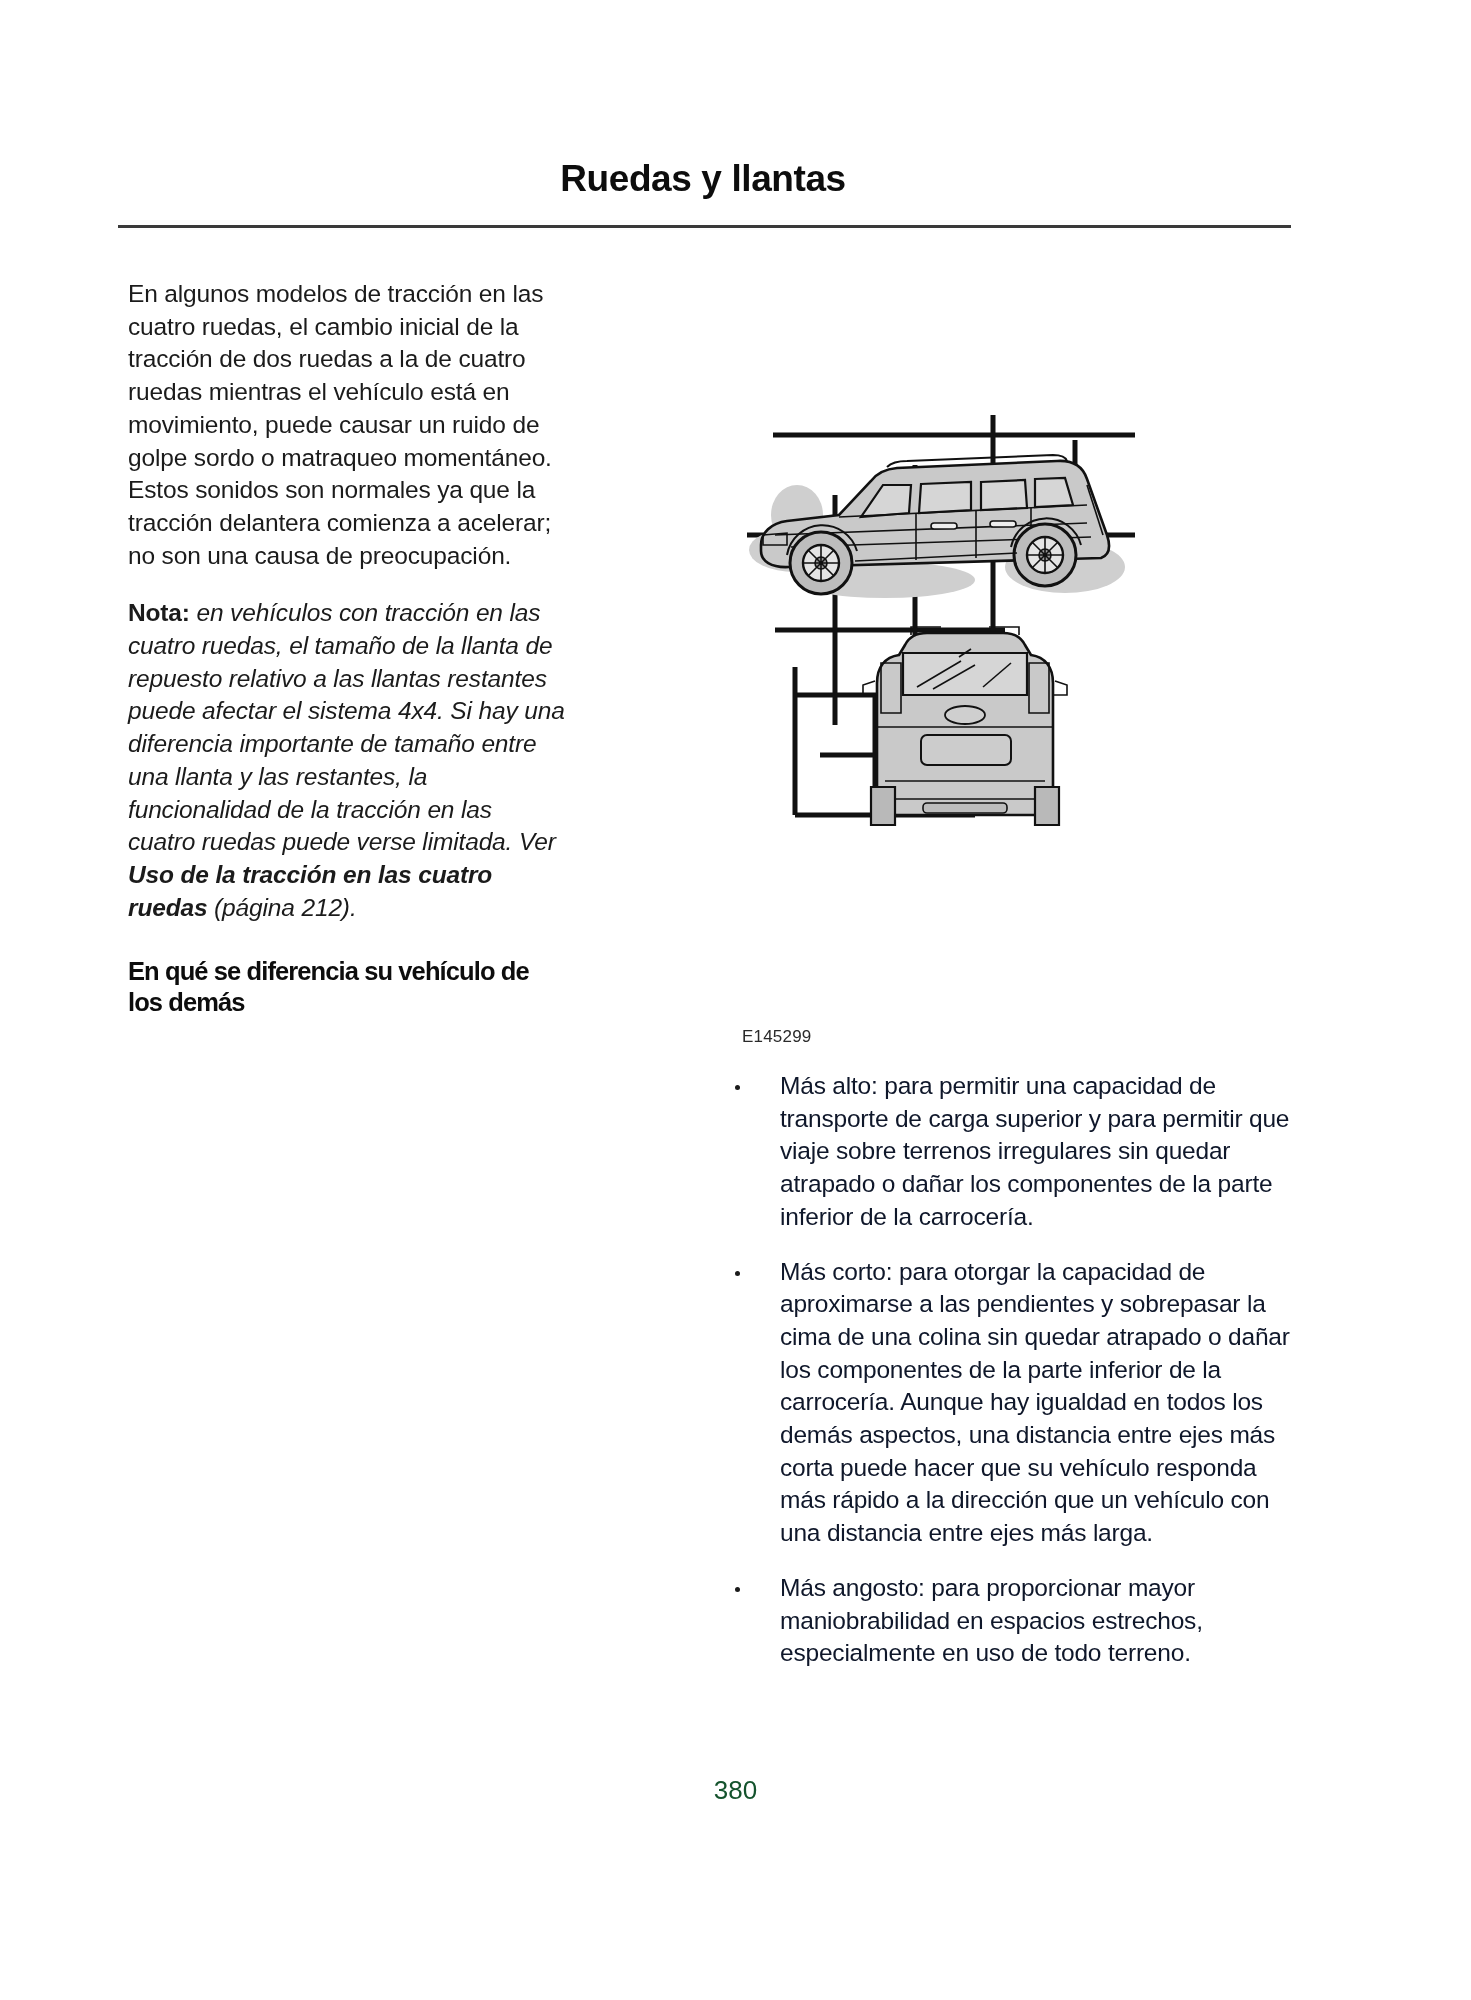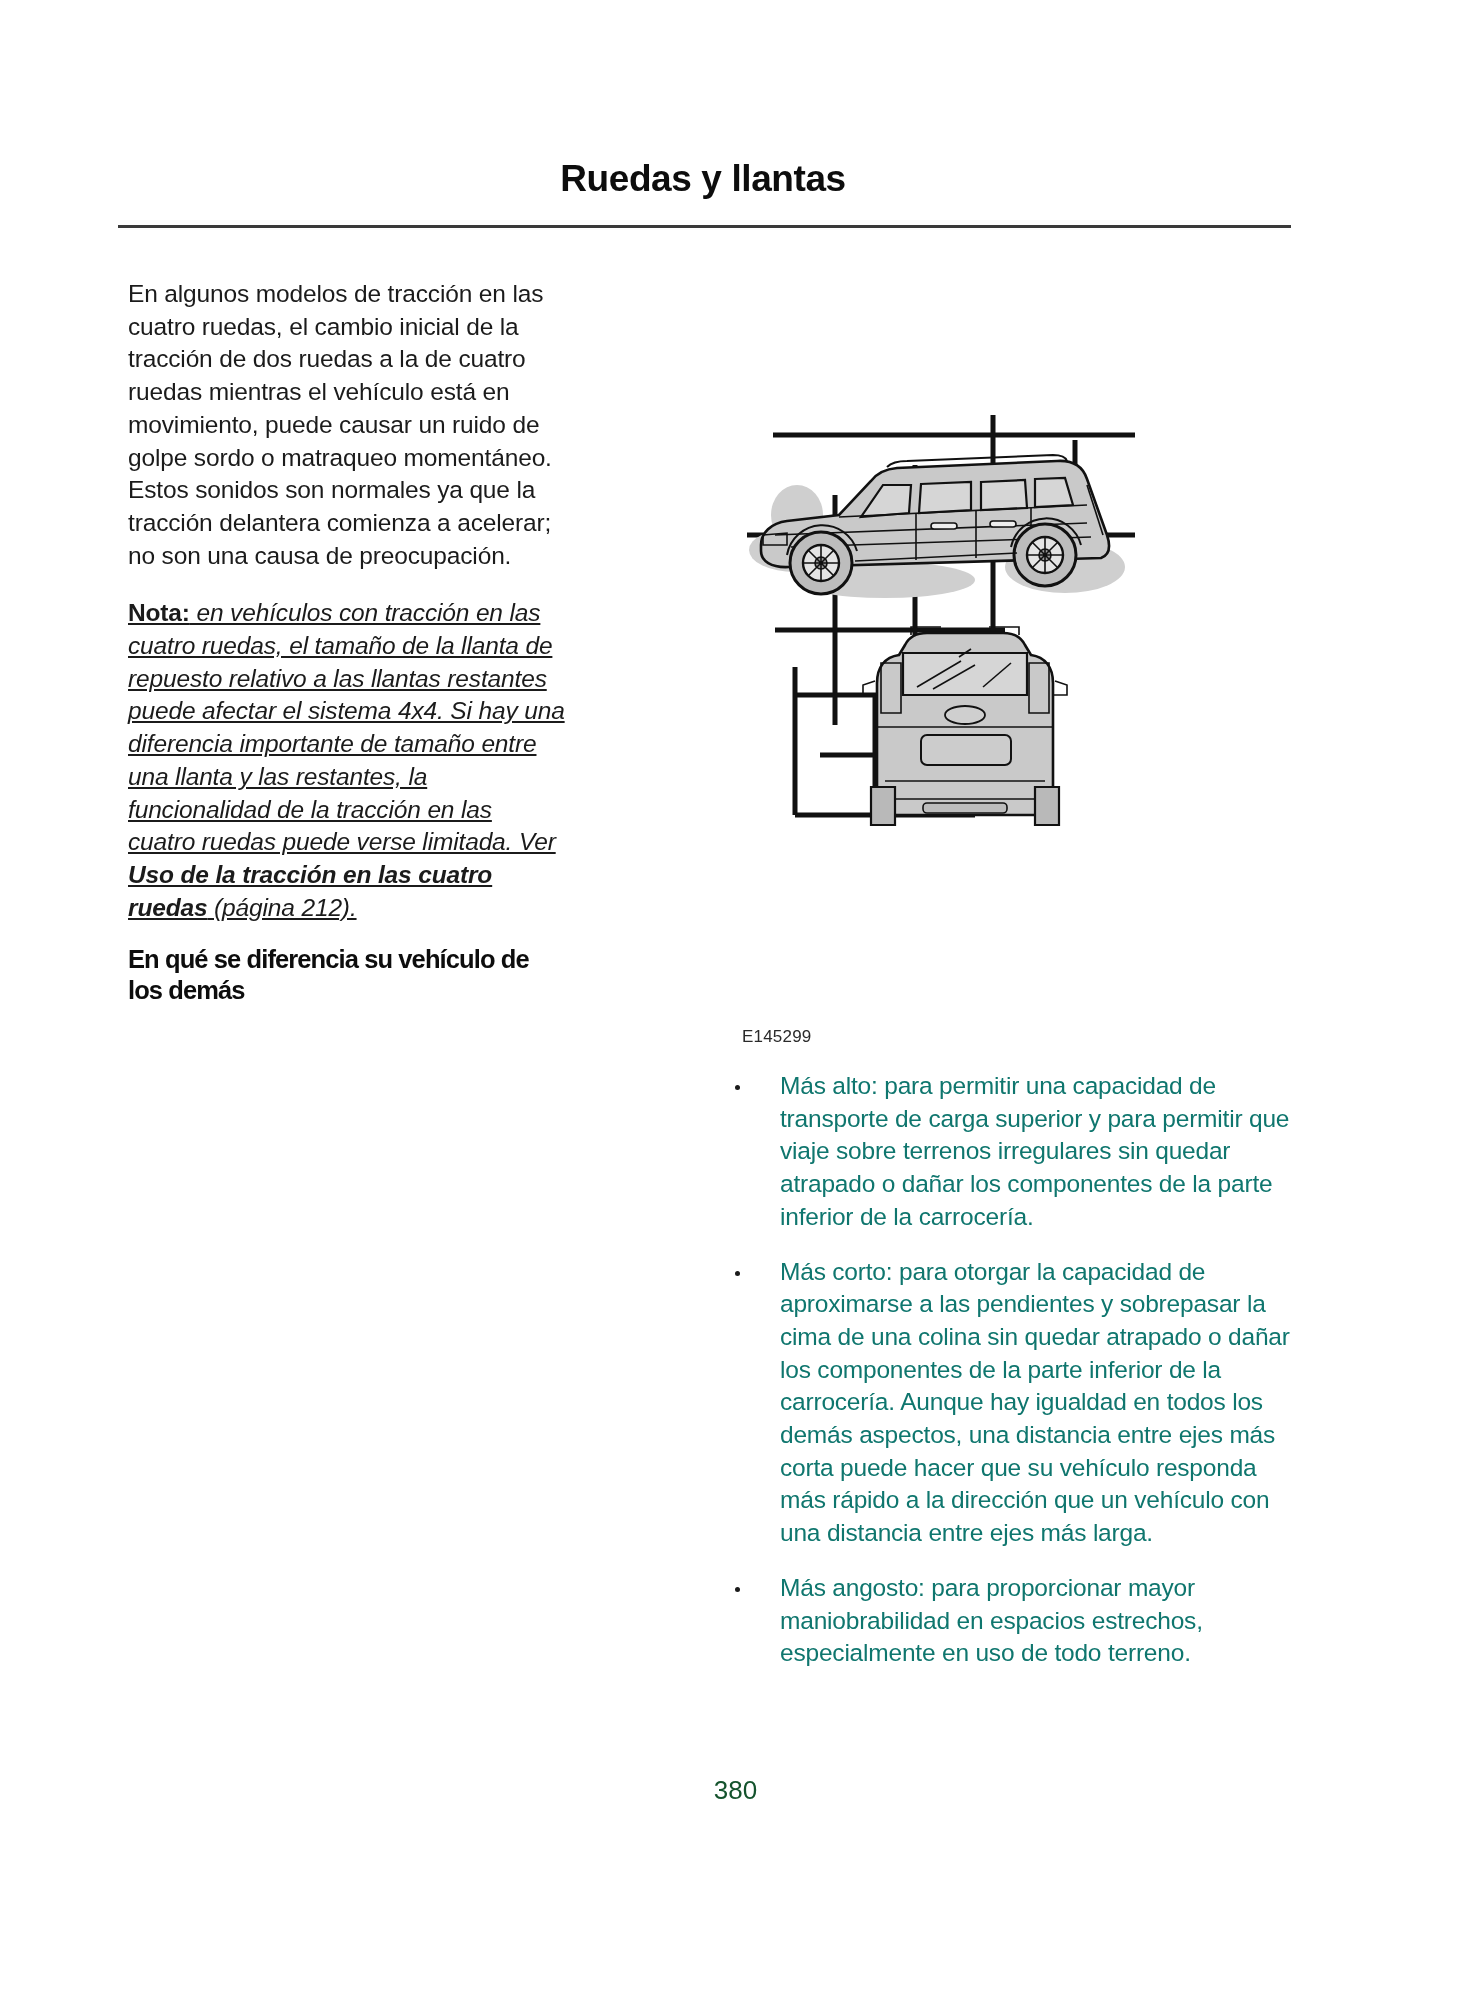--- a/index.html
+++ b/index.html
@@ -60,25 +60,24 @@
   p.body-text {
     font-size: 24.5px;
     line-height: 1.335;
     margin: 0 11px 25px 0;
     color: #1b1b1b;
     letter-spacing: -0.15px;
   }
   p.note-text {
     font-size: 24.5px;
     line-height: 1.335;
-    margin: 0 0 20px 0;
+    margin: 0 0 32px 0;
     font-style: italic;
     color: #1b1b1b;
     letter-spacing: -0.15px;
-    text-decoration: underline;
   }
   p.note-text .note-label {
     font-style: normal;
     font-weight: bold;
   }
   p.note-text .xref {
     font-weight: bold;
     font-style: italic;
   }
   h2.sub-heading {
@@ -117,21 +116,21 @@
     margin: 0;
     padding: 0;
     list-style: none;
   }
   .bullet-list li {
     position: relative;
     padding-left: 52px;
     margin-bottom: 22px;
     font-size: 24.5px;
     line-height: 1.335;
-    color: #0f766e;
+    color: #0f172a;
     letter-spacing: -0.2px;
   }
   .bullet-list li .dot {
     position: absolute;
     left: 7px;
     top: 0.62em;
     width: 5px;
     height: 5px;
     background: #1b1b1b;
     border-radius: 50%;

